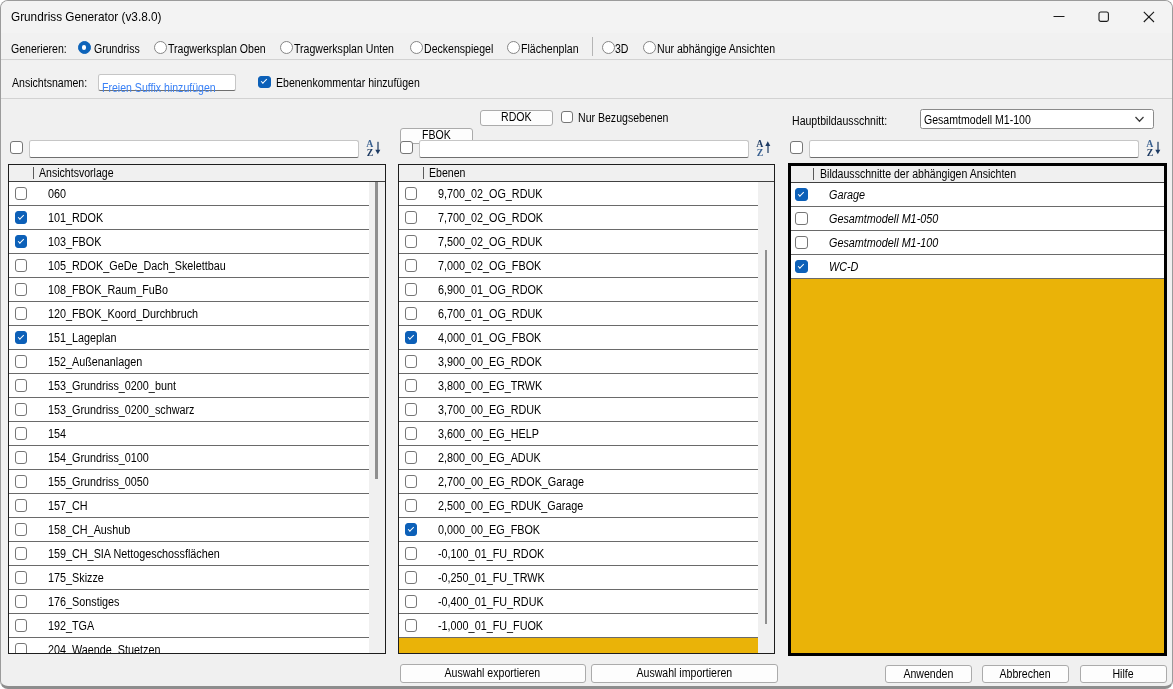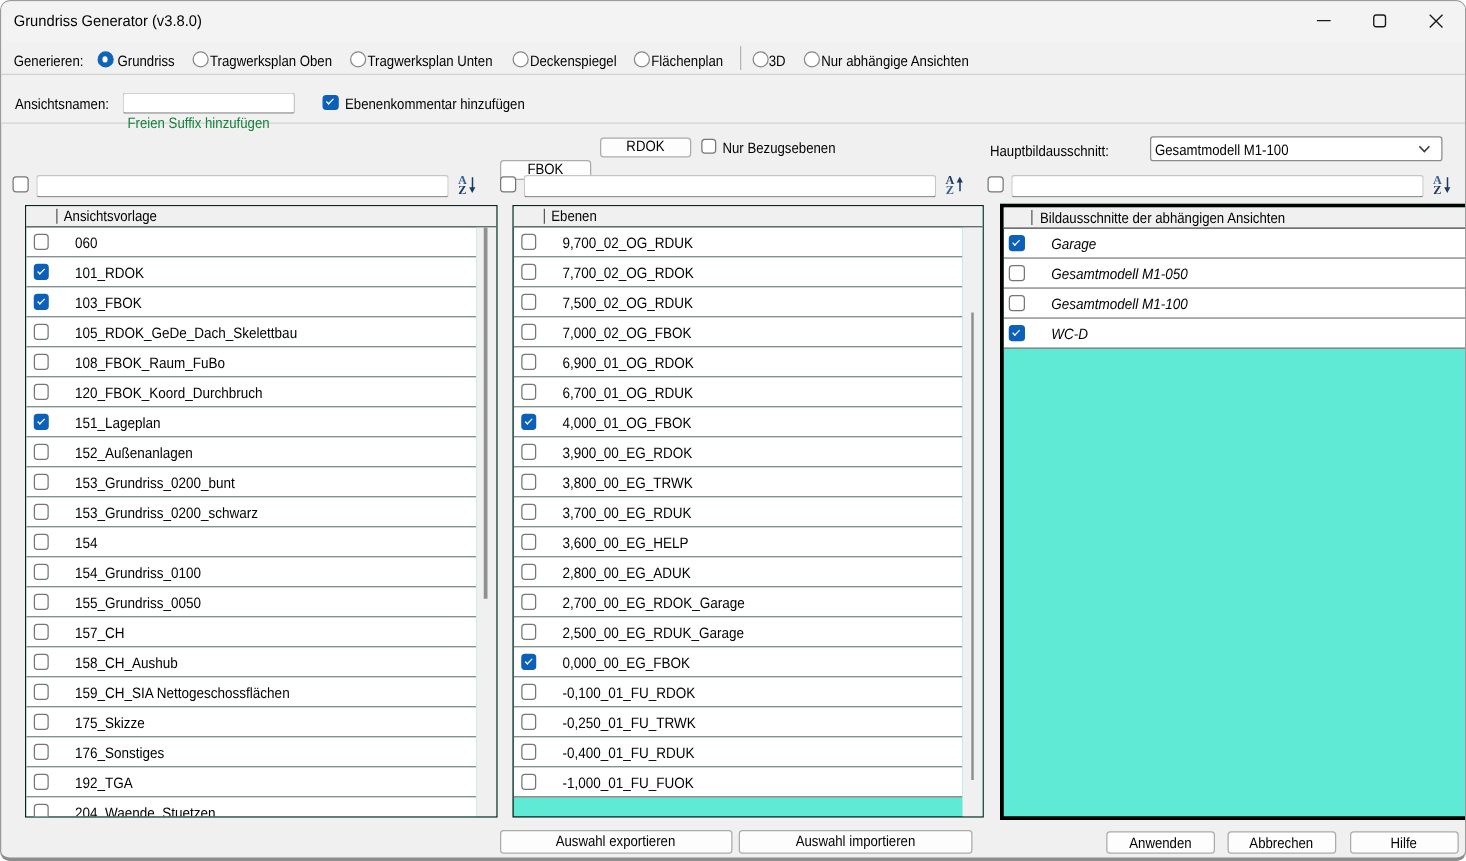--- a/index.html
+++ b/index.html
@@ -16,21 +16,21 @@
 .rad.on { background:#0e64ba; border-color:#0e64ba; }
 .rad.on::after { content:""; position:absolute; left:3.2px; top:3.2px; width:4.6px; height:4.6px; border-radius:50%; background:#fff; }
 .lbl { position:absolute; white-space:nowrap; }
 .cb2 { position:absolute; width:12.5px; height:12.5px; border:1px solid #767676; border-radius:3px; background:#fff; }
 .cb2.on { background:#0c60b8; border-color:#0c60b8; }
 .cb2.on i, .cb.on i { position:absolute; left:2.4px; top:2.6px; width:6px; height:3.2px; border-left:1.5px solid #fff; border-bottom:1.5px solid #fff; transform:rotate(-45deg); }
 .inp { position:absolute; background:#fff; border:1px solid #c6c6c6; border-bottom:1.3px solid #6f6f6f; border-radius:2.5px; }
 .btn { position:absolute; background:#fdfdfd; border:1px solid #ababab; border-radius:3px; text-align:center; font-size:12px; }
 .btn .tx { transform-origin:50% 50%; }
 .sico { position:absolute; }
-.panel { position:absolute; background:#5eead4; border:1.5px solid #1d1d1d;margin-left:12px; }
+.panel { position:absolute; background:#eab308; border:1.5px solid #1d1d1d; }
 #p3 .cb { left:4px; }
 #p3 .rt { left:26px;font-style:italic; }
 #p3 .pv { left:22px !important; }
 #p3 .pt { left:29px !important; }
 .phead { position:absolute; left:0; top:0; right:0; height:17px; background:#f0f0f0; border-bottom:1px solid #404040; }
 .phead .pv { position:absolute; top:2px; bottom:2px; width:1px; background:#5a5a5a; }
 .phead .pt { position:absolute; top:0.5px; font-size:12px; white-space:nowrap; }
 .list { position:absolute; left:0; top:17px; bottom:0; overflow:hidden; }
 .row { position:relative; height:24px; border-bottom:1px solid #6a6a6a; background:#fff; }
 .cb { position:absolute; left:5.5px; top:5px; width:12.5px; height:12.5px; border:1px solid #767676; border-radius:3px; background:#fff; }
@@ -68,21 +68,21 @@
     <span class="lbl" style="left:519.5px;top:40.5px"><span class="tx">Flächenplan</span></span>
   <div class="abs" style="left:591px;top:36px;width:1px;height:19px;background:#b5b5b5"></div>
   <span class="rad" style="left:600.5px;top:40px"></span>
     <span class="lbl" style="left:613.5px;top:40.5px"><span class="tx">3D</span></span>
   <span class="rad" style="left:641.5px;top:40px"></span>
     <span class="lbl" style="left:655.5px;top:40.5px"><span class="tx">Nur abhängige Ansichten</span></span>
 
   <div id="row-name"></div>
   <span class="lbl" style="left:11px;top:74.5px"><span class="tx">Ansichtsnamen:</span></span>
   <div class="inp" style="left:97px;top:73px;width:138px;height:17px">
-      <span class="lbl" style="left:2.5px;top:16px;color:#15803d"><span class="tx">Freien Suffix hinzufügen</span></span>
+      <span class="lbl" style="left:2.5px;top:6px;color:#3b82f6"><span class="tx">Freien Suffix hinzufügen</span></span>
     </div>
   <span class="cb2 on" style="left:257px;top:74.5px">
       <i></i>
     </span>
   <span class="lbl" style="left:274.5px;top:74.5px"><span class="tx">Ebenenkommentar hinzufügen</span></span>
 
   <div class="btn" style="left:398.5px;top:127px;width:73px;height:15.5px;line-height:13.5px"><span class="tx">FBOK</span></div>
   <div class="btn" style="left:479px;top:109px;width:73px;height:15.5px;line-height:13.5px"><span class="tx">RDOK</span></div>
   <span class="cb2" style="left:559.5px;top:110px;width:12px;height:12px"></span>
   <span class="lbl" style="left:576.5px;top:110px"><span class="tx">Nur Bezugsebenen</span></span>

